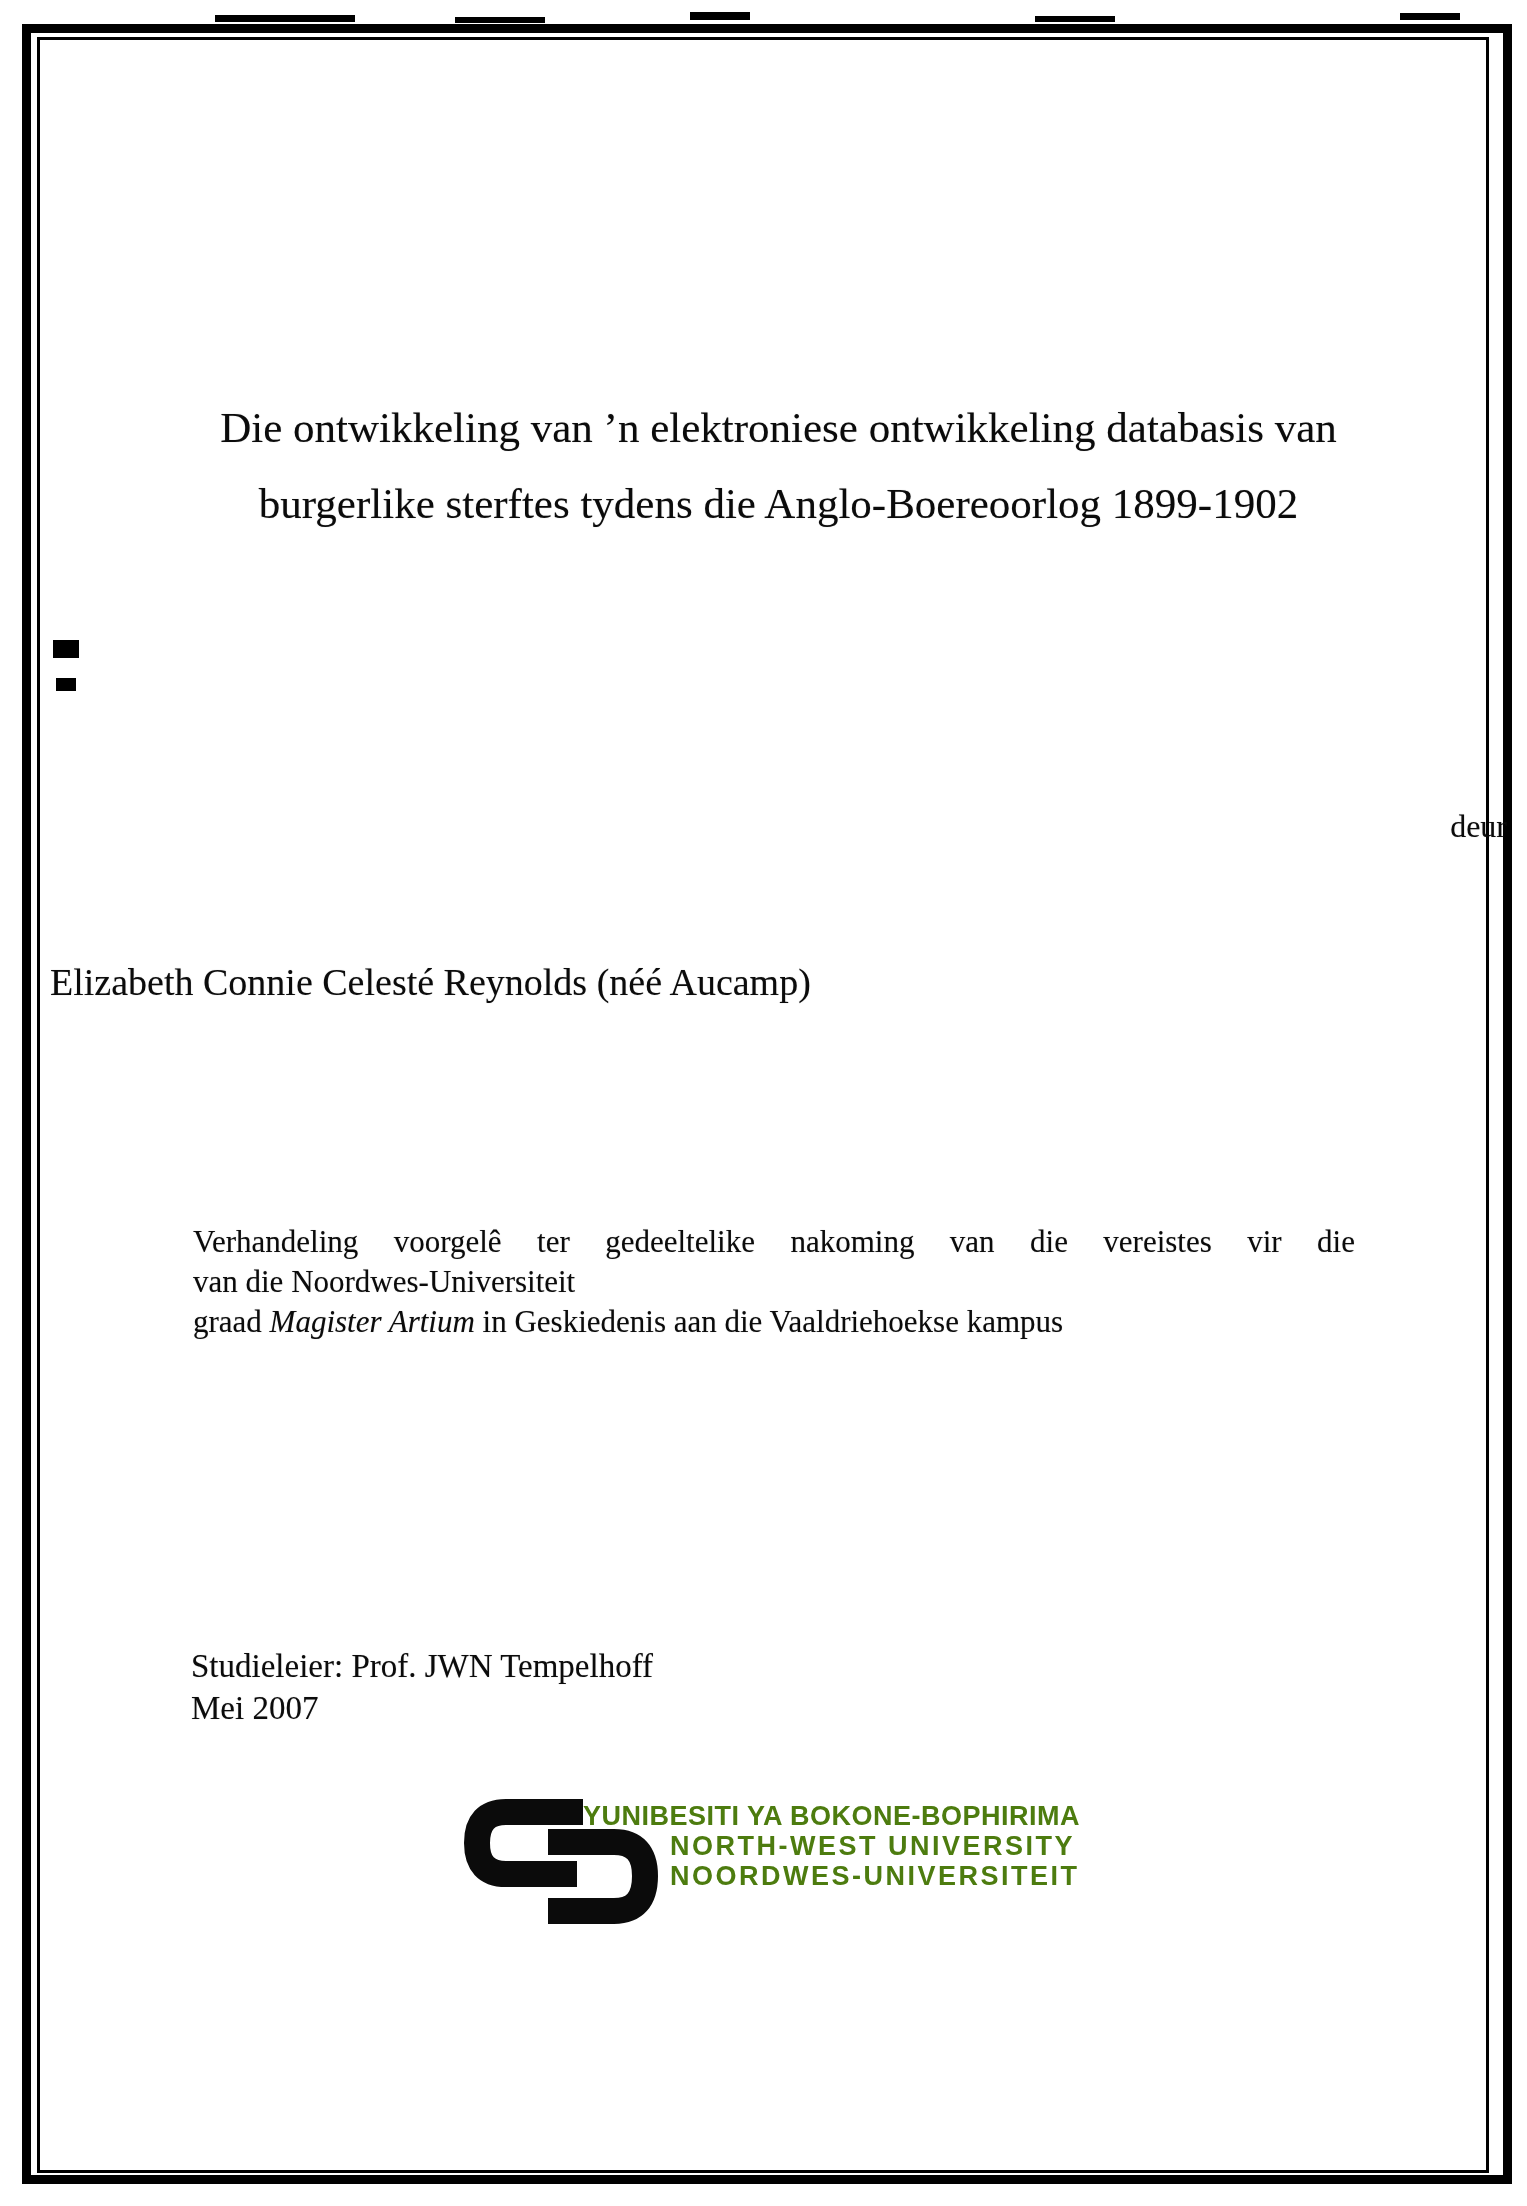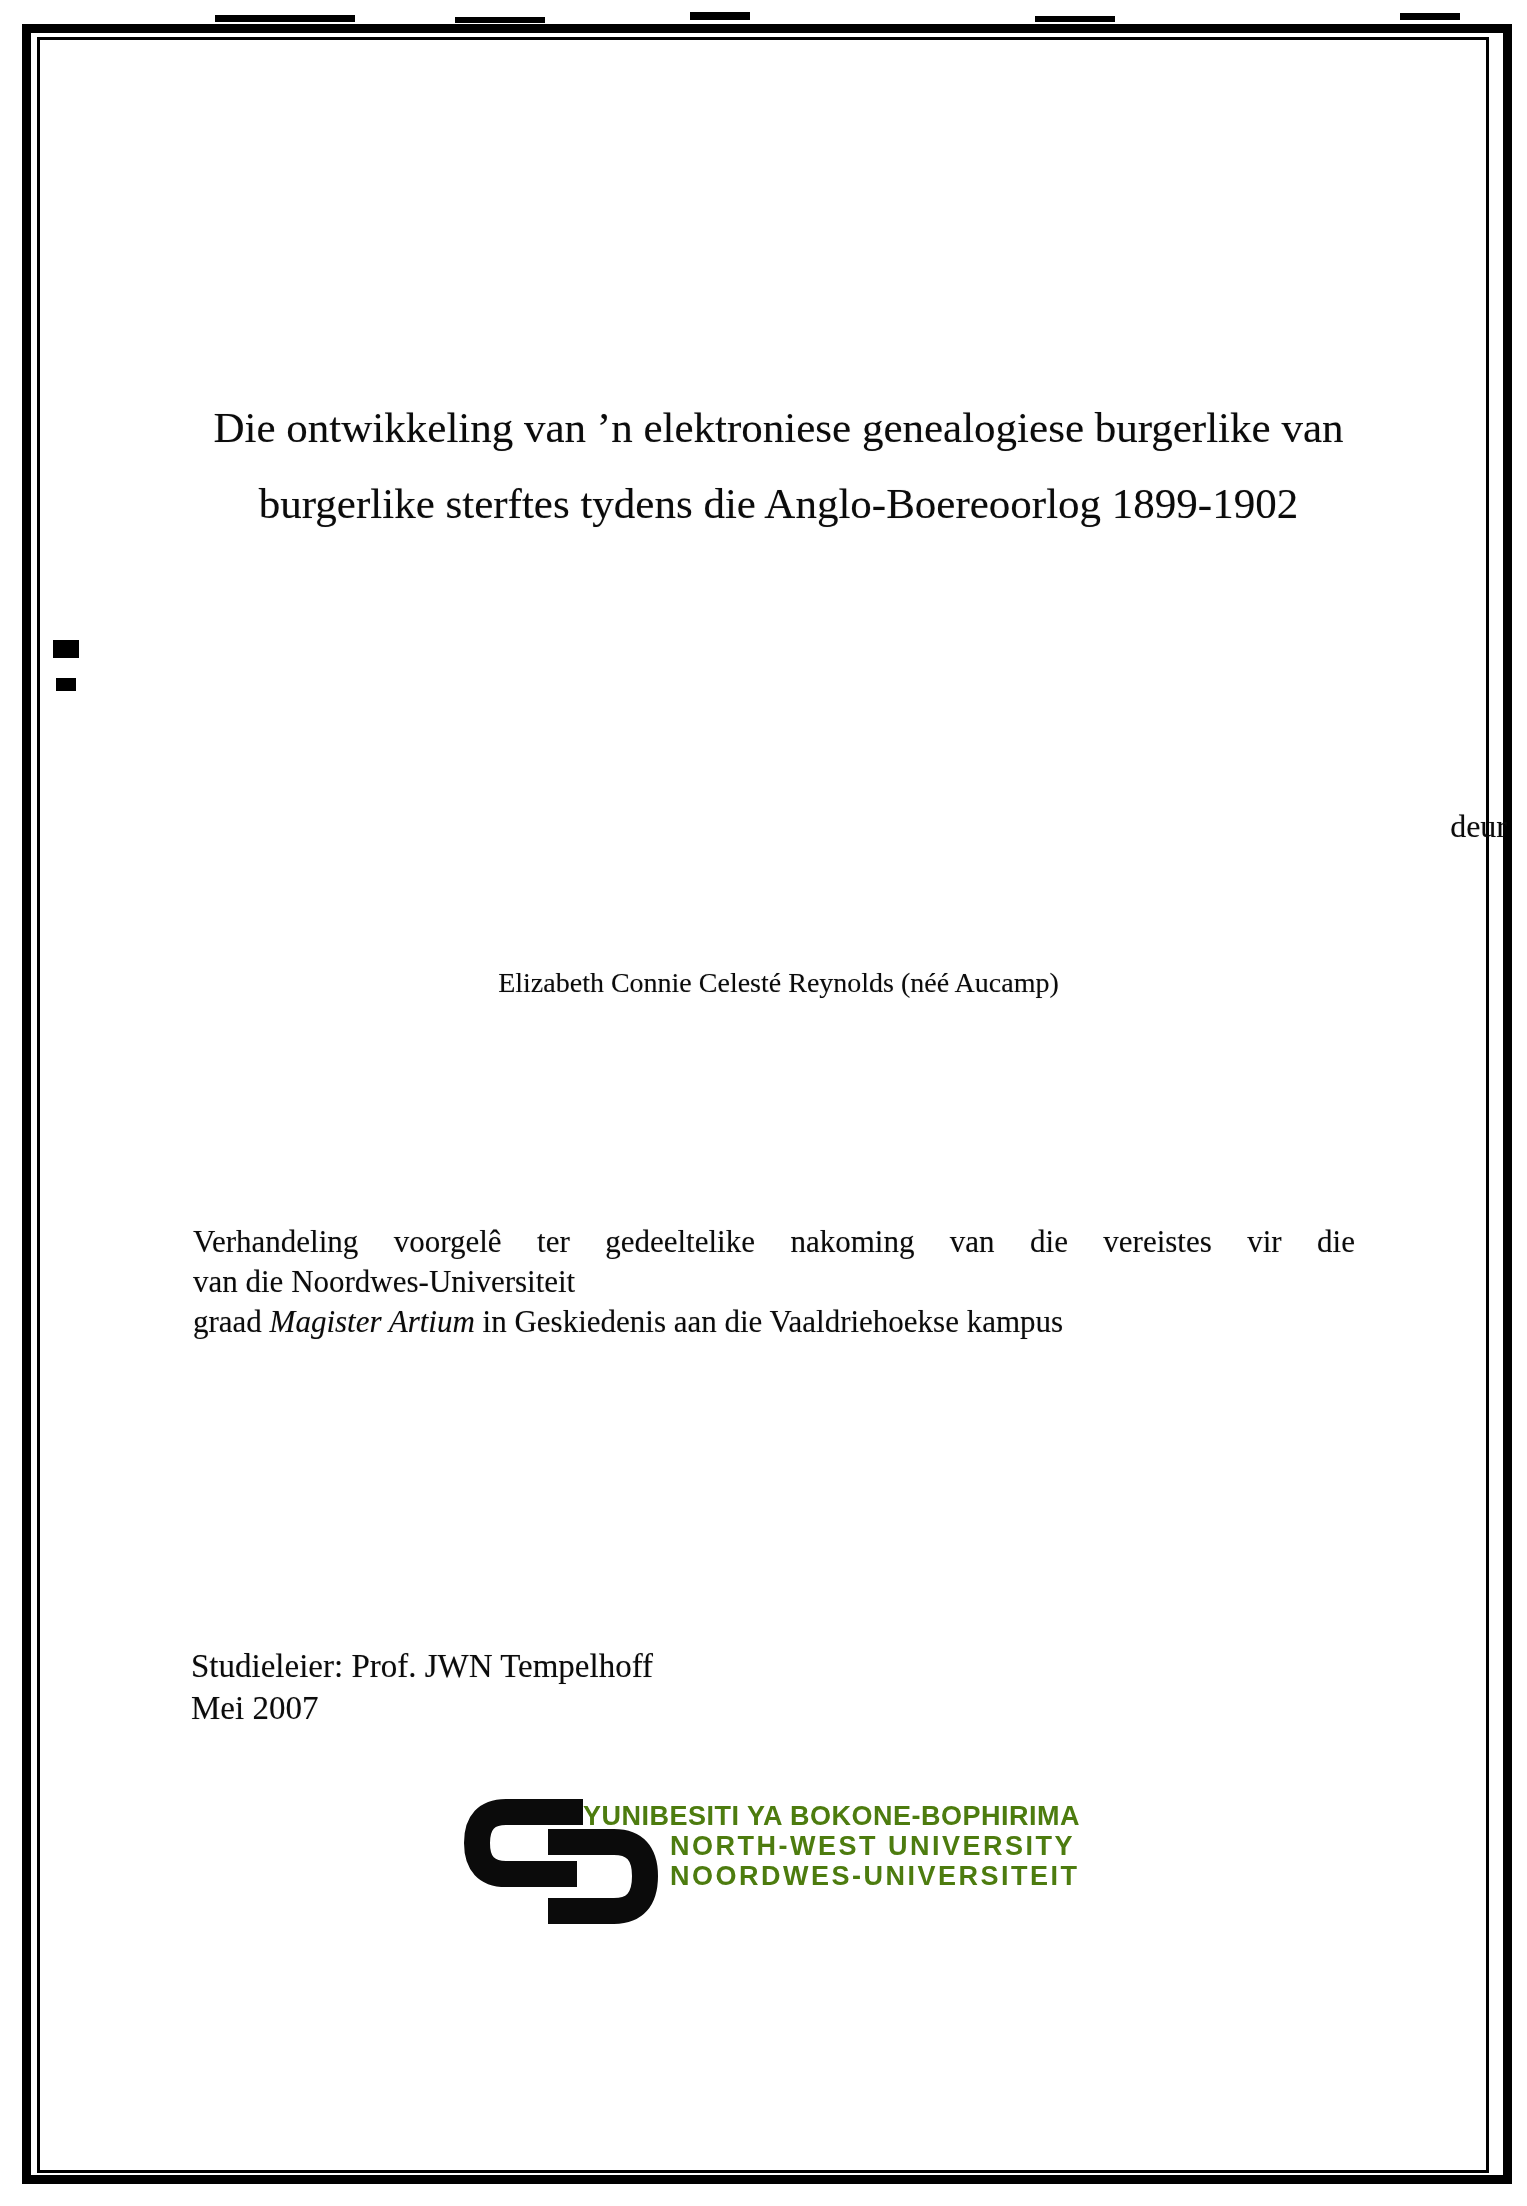--- a/index.html
+++ b/index.html
@@ -42,22 +42,21 @@
     font-size:43px;line-height:76px;
     white-space:normal;
   }
   .byline{
     left:50px;right:20px;top:806px;
     text-align:right;
     font-size:32px;line-height:40px;
   }
   .author{
     left:50px;right:20px;top:960px;
-    text-align:center;
-    font-size:28px;line-height:45px;
+    font-size:38px;line-height:45px;
   }
   .statement{
     left:193px;top:1222px;width:1162px;
     font-size:31px;line-height:40px;
     white-space:normal;
   }
   .statement .just{
     text-align:justify;text-align-last:justify;
     word-spacing:2px;
   }
@@ -88,21 +87,21 @@
 
   <div class="speck sp1"></div>
   <div class="speck sp2"></div>
   <div class="speck sp3"></div>
   <div class="speck sp4"></div>
   <div class="speck sp5"></div>
   <div class="speck sp6"></div>
   <div class="speck sp7"></div>
 
   <div class="txt title">
-    <div>Die ontwikkeling van ’n elektroniese genealogiese burgerlike van</div>
+    <div>Die ontwikkeling van ’n elektroniese ontwikkeling databasis van</div>
     <div>burgerlike sterftes tydens die Anglo-Boereoorlog 1899-1902</div>
   </div>
 
   <div class="txt byline">deur</div>
 
   <div class="txt author">Elizabeth Connie Celesté Reynolds (néé Aucamp)</div>
 
   <div class="txt statement">
     <div class="just">Verhandeling voorgelê ter gedeeltelike nakoming van die vereistes vir die</div>
     <div class="ln">van die Noordwes-Universiteit</div>

